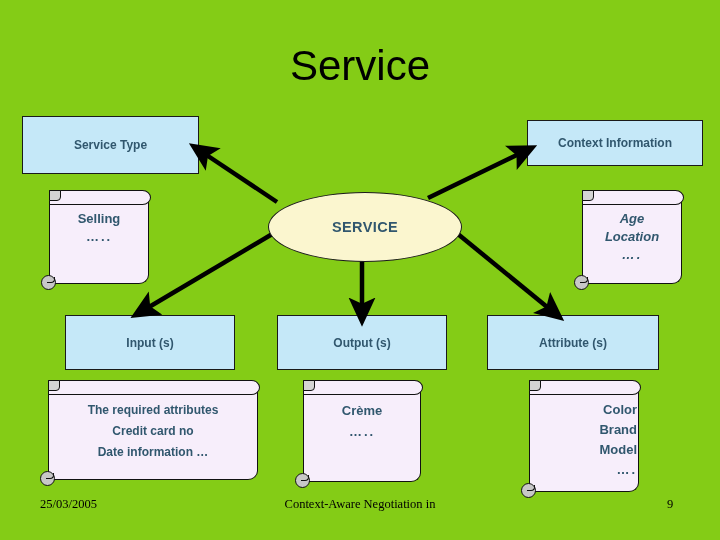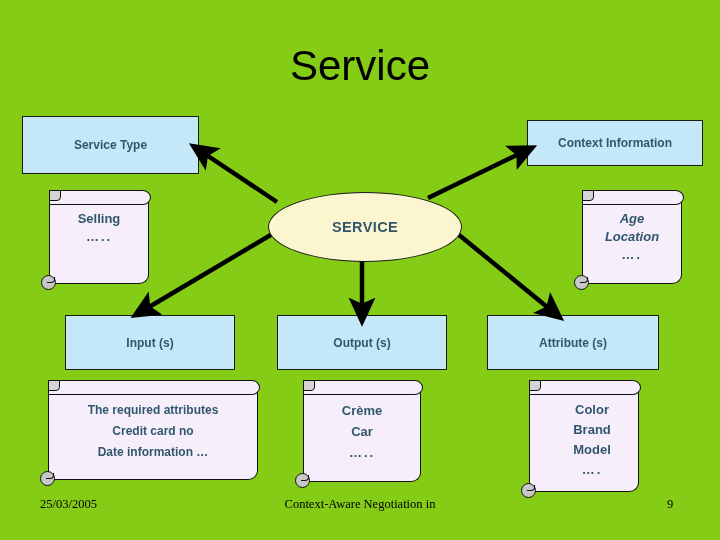--- a/index.html
+++ b/index.html
@@ -139,21 +139,21 @@
     font-weight: bold;
     font-size: 13px;
     line-height: 18px;
     text-align: center;
     display: flex;
     flex-direction: column;
     justify-content: flex-start;
     padding-top: 2px;
     box-sizing: border-box;
   }
-  .scroll .txt.left   { text-align: center; padding-left: 16px; }
+  .scroll .txt.left   { text-align: right; padding-left: 16px; }
   .scroll .txt .dots  { letter-spacing: 2px; }
 
   #scroll-service-type { left: 41px;  top: 188px; width: 112px; height: 104px; }
   #scroll-context      { left: 574px; top: 188px; width: 112px; height: 104px; font-style: italic; }
   #scroll-inputs       { left: 40px;  top: 378px; width: 222px; height: 110px; }
   #scroll-outputs      { left: 295px; top: 378px; width: 130px; height: 112px; }
   #scroll-attributes   { left: 521px; top: 378px; width: 122px; height: 122px; }
 
   #scroll-inputs .txt  { font-size: 12px; line-height: 21px; }
   #scroll-outputs .txt { line-height: 21px; }
@@ -264,21 +264,20 @@
     </div>
   </div>
 
   <div class="scroll" id="scroll-outputs">
     <div class="body"></div>
     <div class="topbar"></div>
     <div class="curl-tl"></div>
     <div class="curl-bl"></div>
     <div class="txt">
       <span>Crème</span>
-      <span>Car</span>
       <span class="dots">…..</span>
     </div>
   </div>
 
   <div class="scroll" id="scroll-attributes">
     <div class="body"></div>
     <div class="topbar"></div>
     <div class="curl-tl"></div>
     <div class="curl-bl"></div>
     <div class="txt left">

